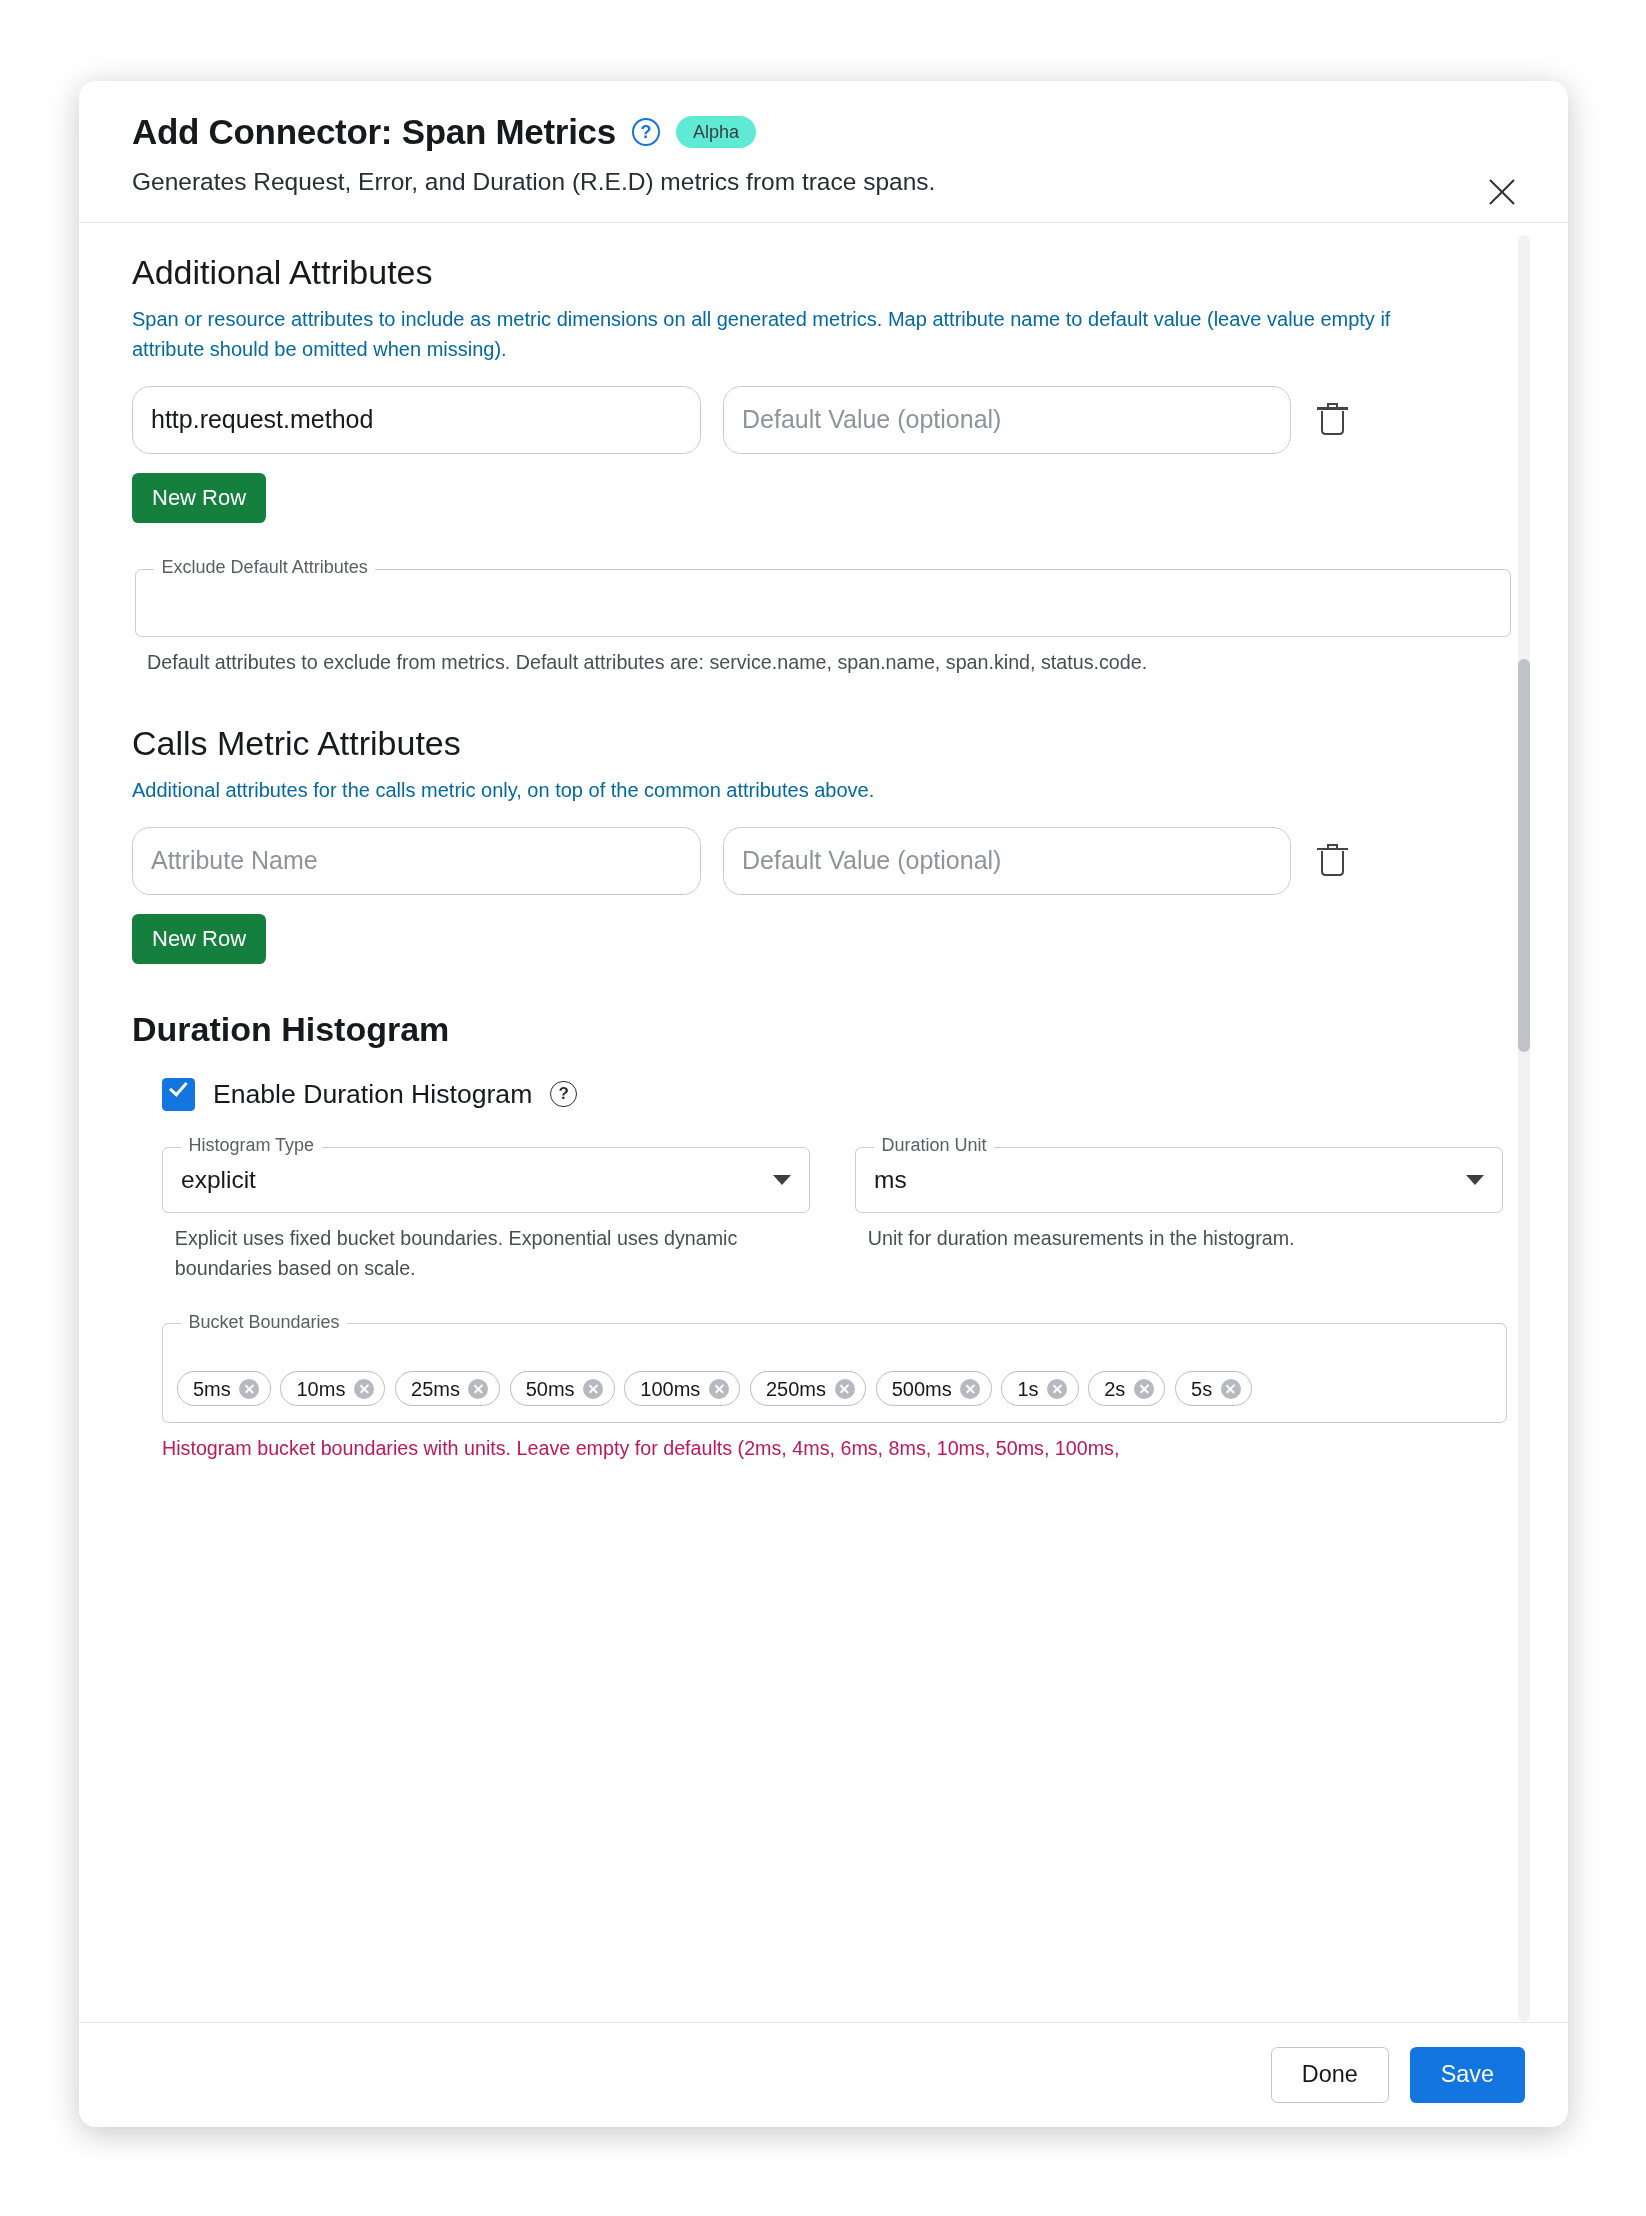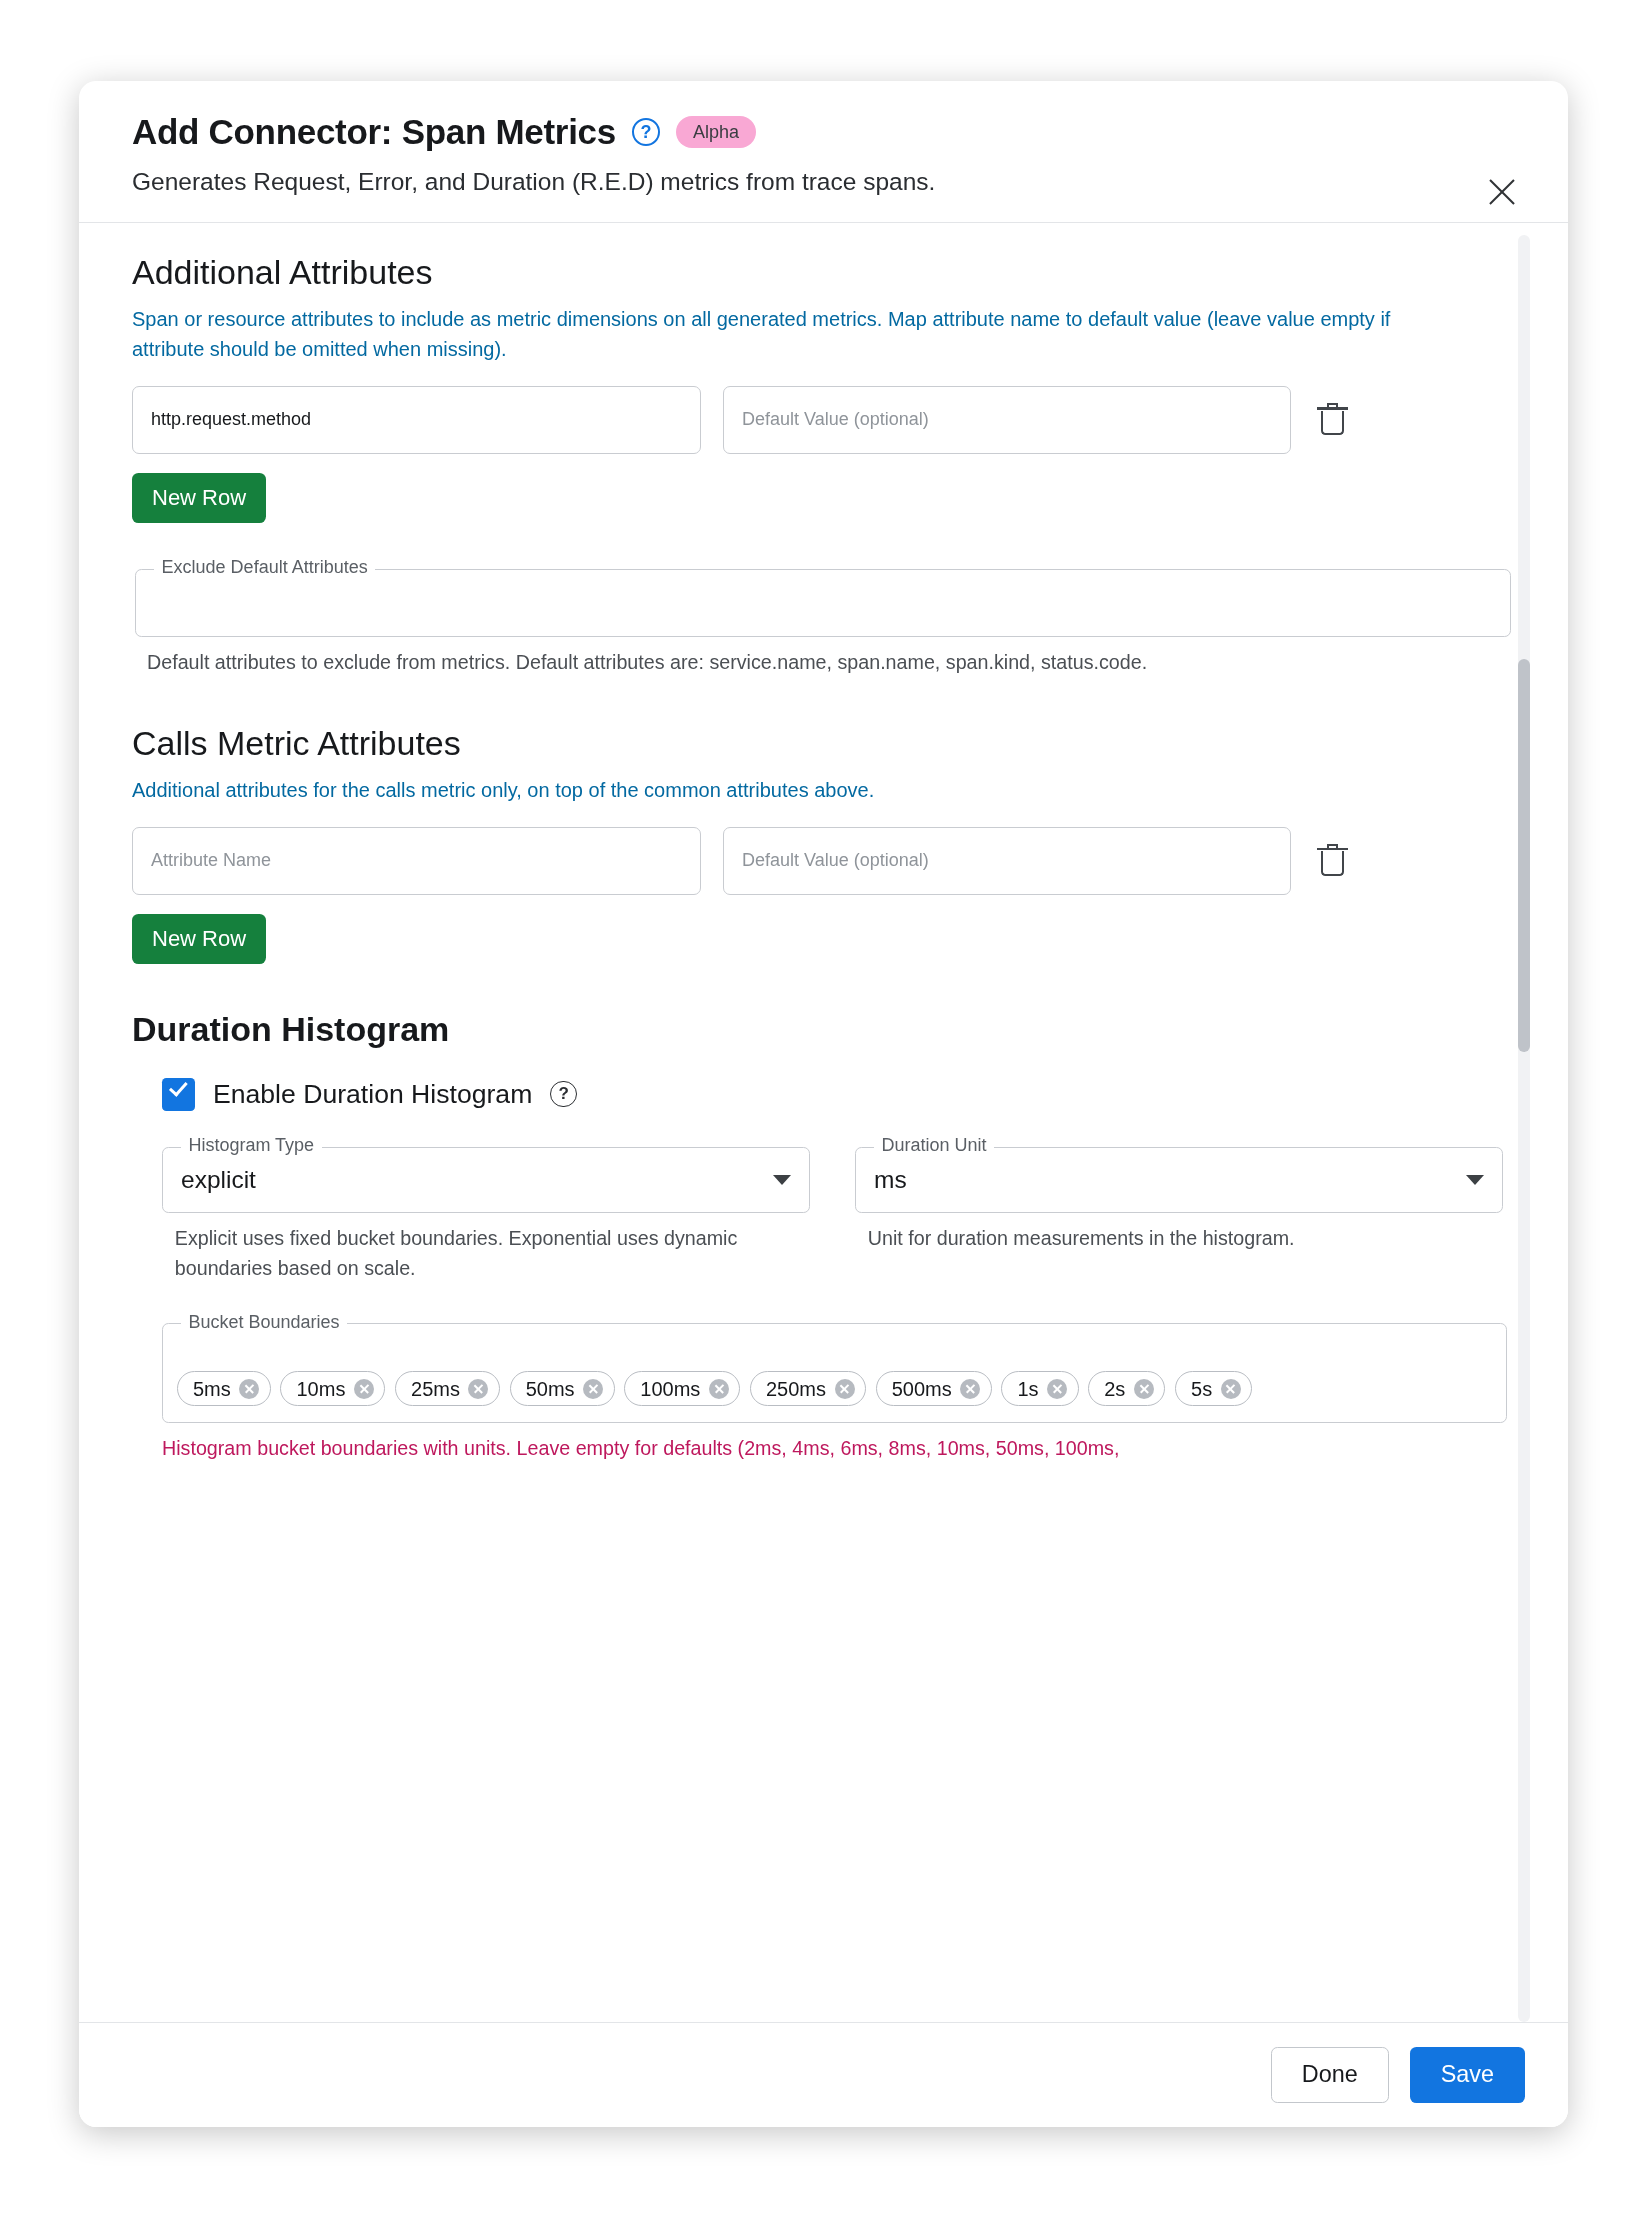--- a/index.html
+++ b/index.html
@@ -57,21 +57,21 @@
     color: #1275e0;
     font-size: 18px;
     font-weight: 700;
     display: flex;
     align-items: center;
     justify-content: center;
     box-sizing: border-box;
     cursor: pointer;
   }
   .alpha-badge {
-    background: #f9a8d4;
+    background: #5eead4;
     color: #3a3d41;
     font-size: 18px;
     padding: 7px 17px;
     border-radius: 21px;
     line-height: 1;
   }
   .dlg-subtitle {
     margin-top: 14px;
     font-size: 24.5px;
     color: #2a2d31;
@@ -124,22 +124,22 @@
   
   .attr-row {
     display: flex;
     align-items: center;
     gap: 22px;
     margin-bottom: 19px;
   }
   .txt-input {
     height: 68px;
     border: 1.1px solid #c9ccd1;
-    border-radius: 7px;
-    font-size: 18px;
+    border-radius: 18px;
+    font-size: 25px;
     color: #17191c;
     padding: 0 18px;
     box-sizing: border-box;
     background: #fff;
     font-family: "Liberation Sans", sans-serif;
     outline: none;
   }
   .txt-input::placeholder { color: #8f949a; }
   .w-attr { width: 569px; }
   .w-def  { width: 568px; }

